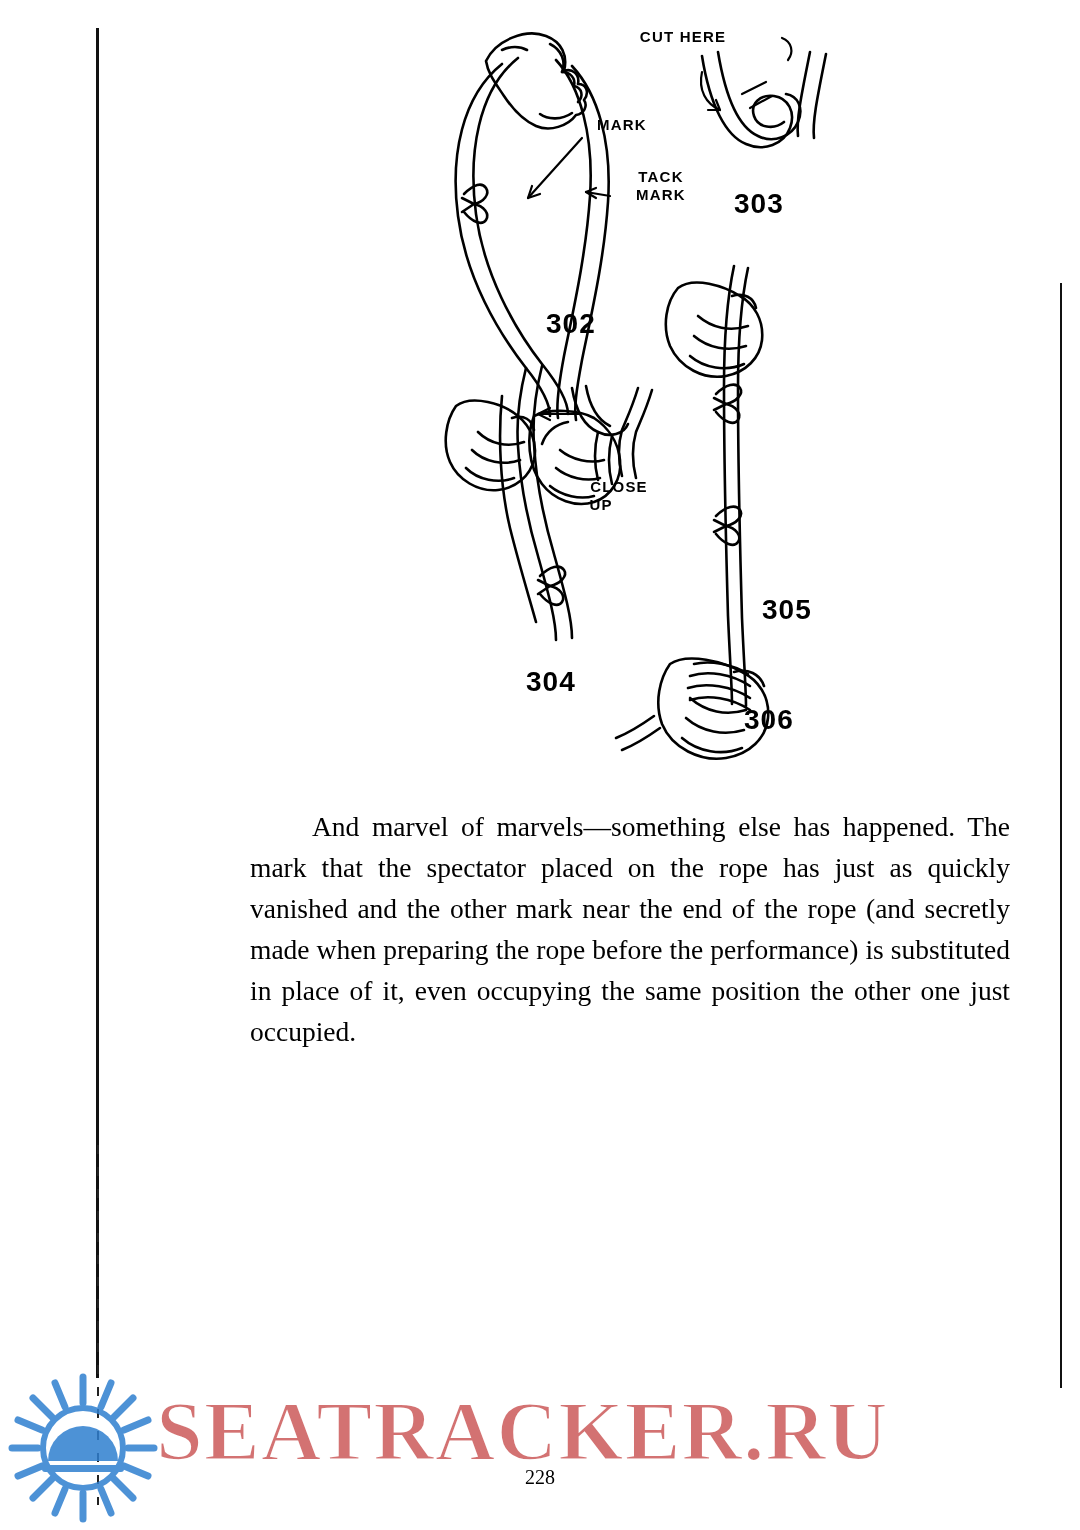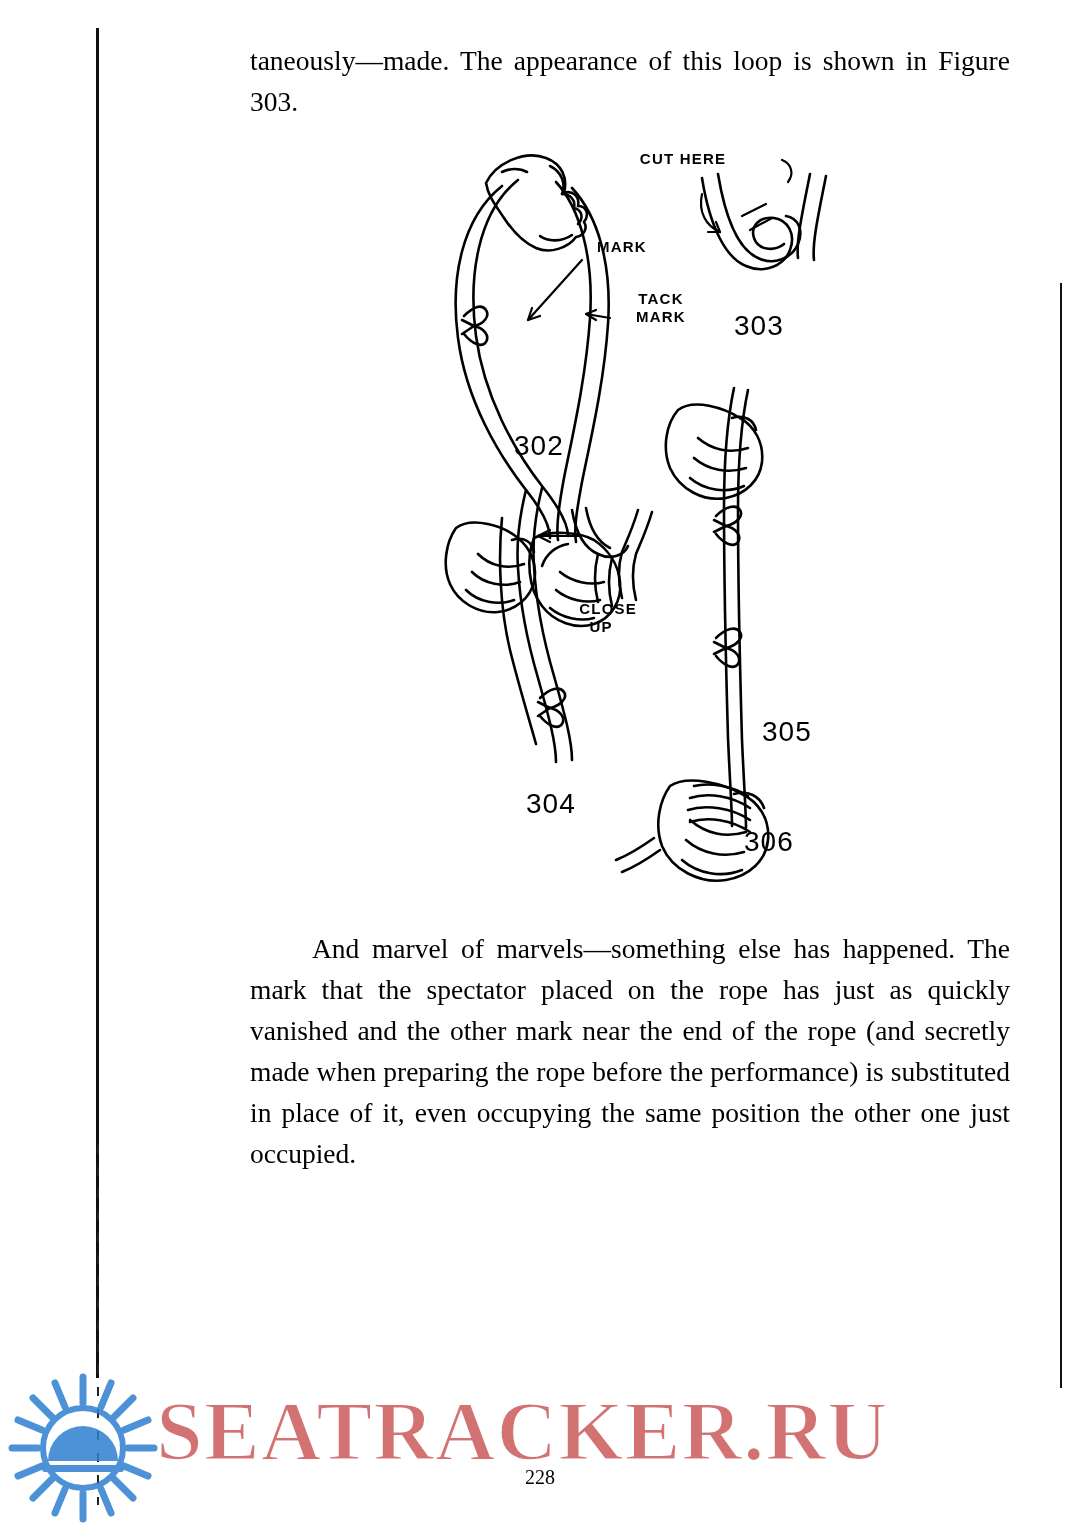--- a/index.html
+++ b/index.html
@@ -85,21 +85,21 @@
   }
   .figures svg {
     position: absolute;
     left: 0;
     top: 0;
   }
   .fignum {
     position: absolute;
     font-family: "Liberation Sans", sans-serif;
     font-size: 28px;
-    font-weight: normal;
+    font-weight: bold;
     letter-spacing: 1px;
   }
   .handlabel {
     position: absolute;
     font-family: "Liberation Sans", sans-serif;
     font-size: 15px;
     font-weight: bold;
     letter-spacing: 1.2px;
     line-height: 17px;
     text-align: center;
@@ -150,21 +150,20 @@
 </head>
 <body>
 
 <div class="spine"></div>
 <div class="spine-dots"></div>
 <div class="right-rule"></div>
 
 <div class="page">
 
 
-  <div class="body-text para-top">taneously—made. The appearance of this loop is shown in Figure 303.</div>
 
   <div class="figures">
 
     <svg width="760" height="790" viewBox="0 0 760 790">
       <g fill="none" stroke="#000" stroke-width="2.6" stroke-linecap="round" stroke-linejoin="round">
 
         <path d="M236 45 C246 24 276 12 296 20 C312 26 318 40 314 55 C322 52 330 58 328 68
                  C336 68 340 76 334 84 C338 90 334 98 326 99 C318 110 300 116 286 110
                  C272 104 262 92 254 80 C246 68 238 58 236 45 Z"></path>
         <path d="M300 28 C312 34 316 46 312 56"></path>
@@ -261,24 +260,24 @@
 
         <path d="M404 700 C390 710 376 718 366 722"></path>
         <path d="M410 712 C396 722 382 730 372 734"></path>
       </g>
     </svg>
 
     <div class="handlabel" style="left:368px; top:12px; width:130px;">CUT HERE</div>
     <div class="handlabel" style="left:332px; top:100px; width:80px;">MARK</div>
     <div class="handlabel" style="left:366px; top:152px; width:90px;">TACK</div>
     <div class="handlabel" style="left:366px; top:170px; width:90px;">MARK</div>
-    <div class="handlabel" style="left:297px; top:462px; width:90px;text-align:right;">CLOSE</div>
+    <div class="handlabel" style="left:324px; top:462px; width:90px;">CLOSE</div>
     <div class="handlabel" style="left:306px; top:480px; width:90px;">UP</div>
 
-    <div class="fignum" style="left:264px; top:292px;">302</div>
+    <div class="fignum" style="left:296px; top:292px;">302</div>
     <div class="fignum" style="left:484px; top:172px;">303</div>
     <div class="fignum" style="left:276px; top:650px;">304</div>
     <div class="fignum" style="left:512px; top:578px;">305</div>
     <div class="fignum" style="left:494px; top:688px;text-align:right;">306</div>
   </div>
 
   <div class="body-text para first-after-figs">And marvel of marvels—something else has happened. The mark that the spectator placed on the rope has just as quickly vanished and the other mark near the end of the rope (and secretly made when preparing the rope before the performance) is substituted in place of it, even occupying the same position the other one just occupied.</div>
 </div>
 
 <div class="folio">228</div>

